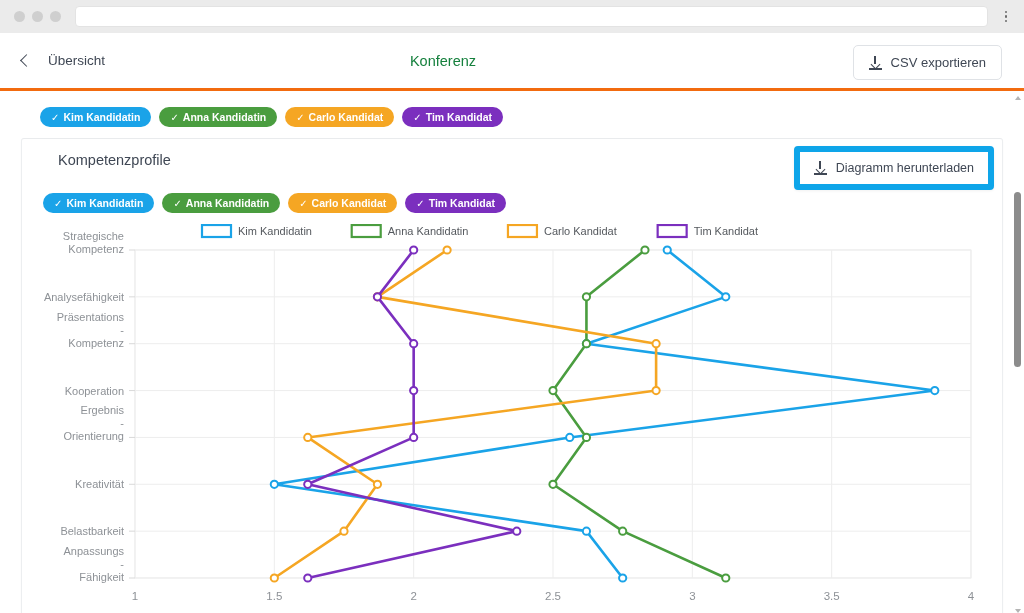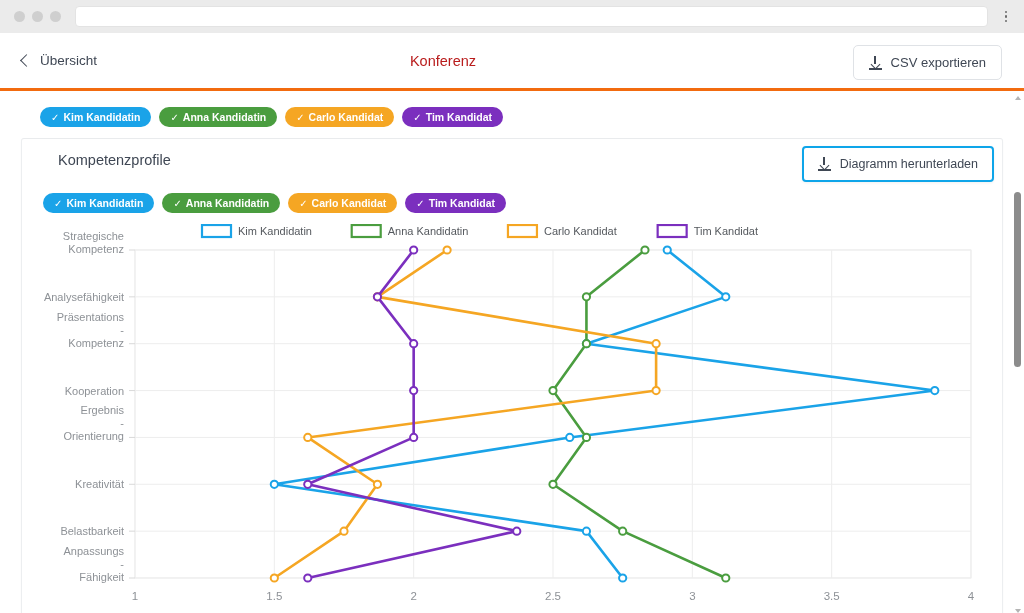--- a/index.html
+++ b/index.html
@@ -26,29 +26,29 @@
   .kebab { width:20px; display:flex; flex-direction:column; align-items:center;
            gap:2px; margin-right:8px; }
   .kebab i { width:2.5px; height:2.5px; border-radius:50%; background:#6b6b6b; display:block;}
 
   
   .app-header {
     position:absolute; top:33px; left:0; width:1024px; height:58px;
     background:#fff; border-bottom:3px solid #f26b0f;
     display:flex; align-items:center;
   }
-  .back-link { display:flex; align-items:center; gap:9px; margin-left:22px; cursor:pointer; }
+  .back-link { display:flex; align-items:center; gap:17px; margin-left:22px; cursor:pointer; }
   .chev {
     width:9px; height:9px; border-left:1.6px solid #3f4754; border-bottom:1.6px solid #3f4754;
     transform: rotate(45deg);
   }
   .back-text { font-size:13.5px; color:#3f4754; }
   .hdr-title {
     position:absolute; left:0; width:886px; text-align:center;
-    font-size:14.5px; color:#b91c1c; pointer-events:none;
+    font-size:14.5px; color:#15803d; pointer-events:none;
   }
   .csv-btn {
     position:absolute; right:22px; top:12px;
     display:flex; align-items:center; gap:9px;
     padding:9px 15px; border:1px solid #dfe2e6; border-radius:5px;
     background:#fff; cursor:pointer; font-size:13px; color:#3f4754;
   }
   .dl-icon { width:13px; height:14px; position:relative; flex:0 0 13px; }
   .dl-icon .stem { position:absolute; left:5.6px; top:0; width:1.6px; height:8px; background:#3f4754; }
   .dl-icon .head { position:absolute; left:3px; top:5px; width:7px; height:7px;
@@ -70,21 +70,21 @@
   .card {
     position:absolute; top:138px; left:21px; width:982px; height:475px;
     background:#fff; border:1px solid #eceef0; border-top:1px solid #e9ebed;
     border-bottom:none; border-radius:3px 3px 0 0;
     box-shadow: 0 1px 2px rgba(0,0,0,0.03);
   }
   .card-title { position:absolute; top:13px; left:36px; font-size:14.5px; color:#3f4754; }
   .chart-dl-btn {
     position:absolute; top:7px; right:8px;
     display:flex; gap:9px;
-    padding:9px 14px; border:2px solid #0ea5e9; border-radius:4px;
+    padding:9px 14px; border:6px solid #0ea5e9; border-radius:4px;
     background:#fff; cursor:pointer; font-size:12.5px; color:#3f4754;
     box-shadow:0 1px 3px rgba(0,0,0,0.06);
   }
   #cardChips { position:absolute; top:54px; left:21px; }
 
   
   .chart-wrap { position:absolute; top:85px; left:0; width:982px; height:390px; }
   svg.chart { display:block; }
   .legend-txt { font-size:11px; fill:#55595e; font-family:"Liberation Sans", sans-serif; }
   .ytick { font-size:11px; fill:#8d9196; font-family:"Liberation Sans", sans-serif; text-anchor:end; }

